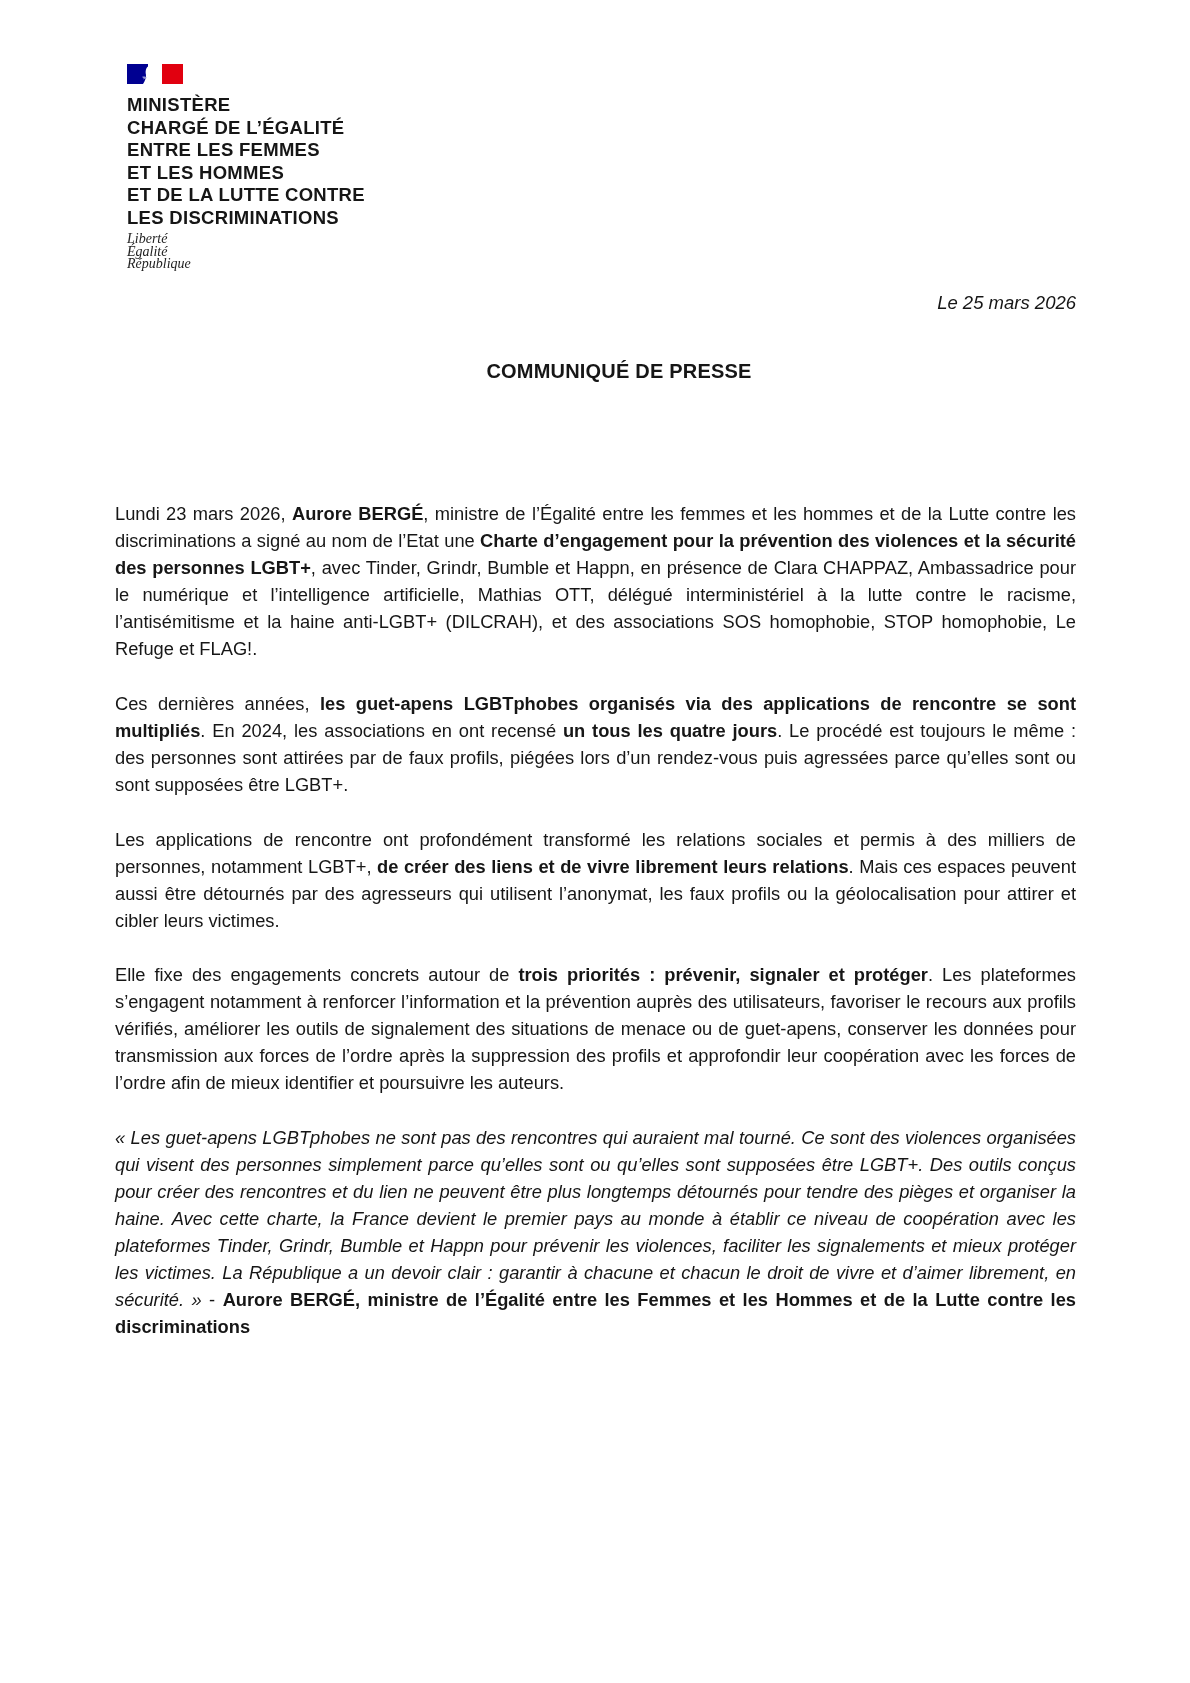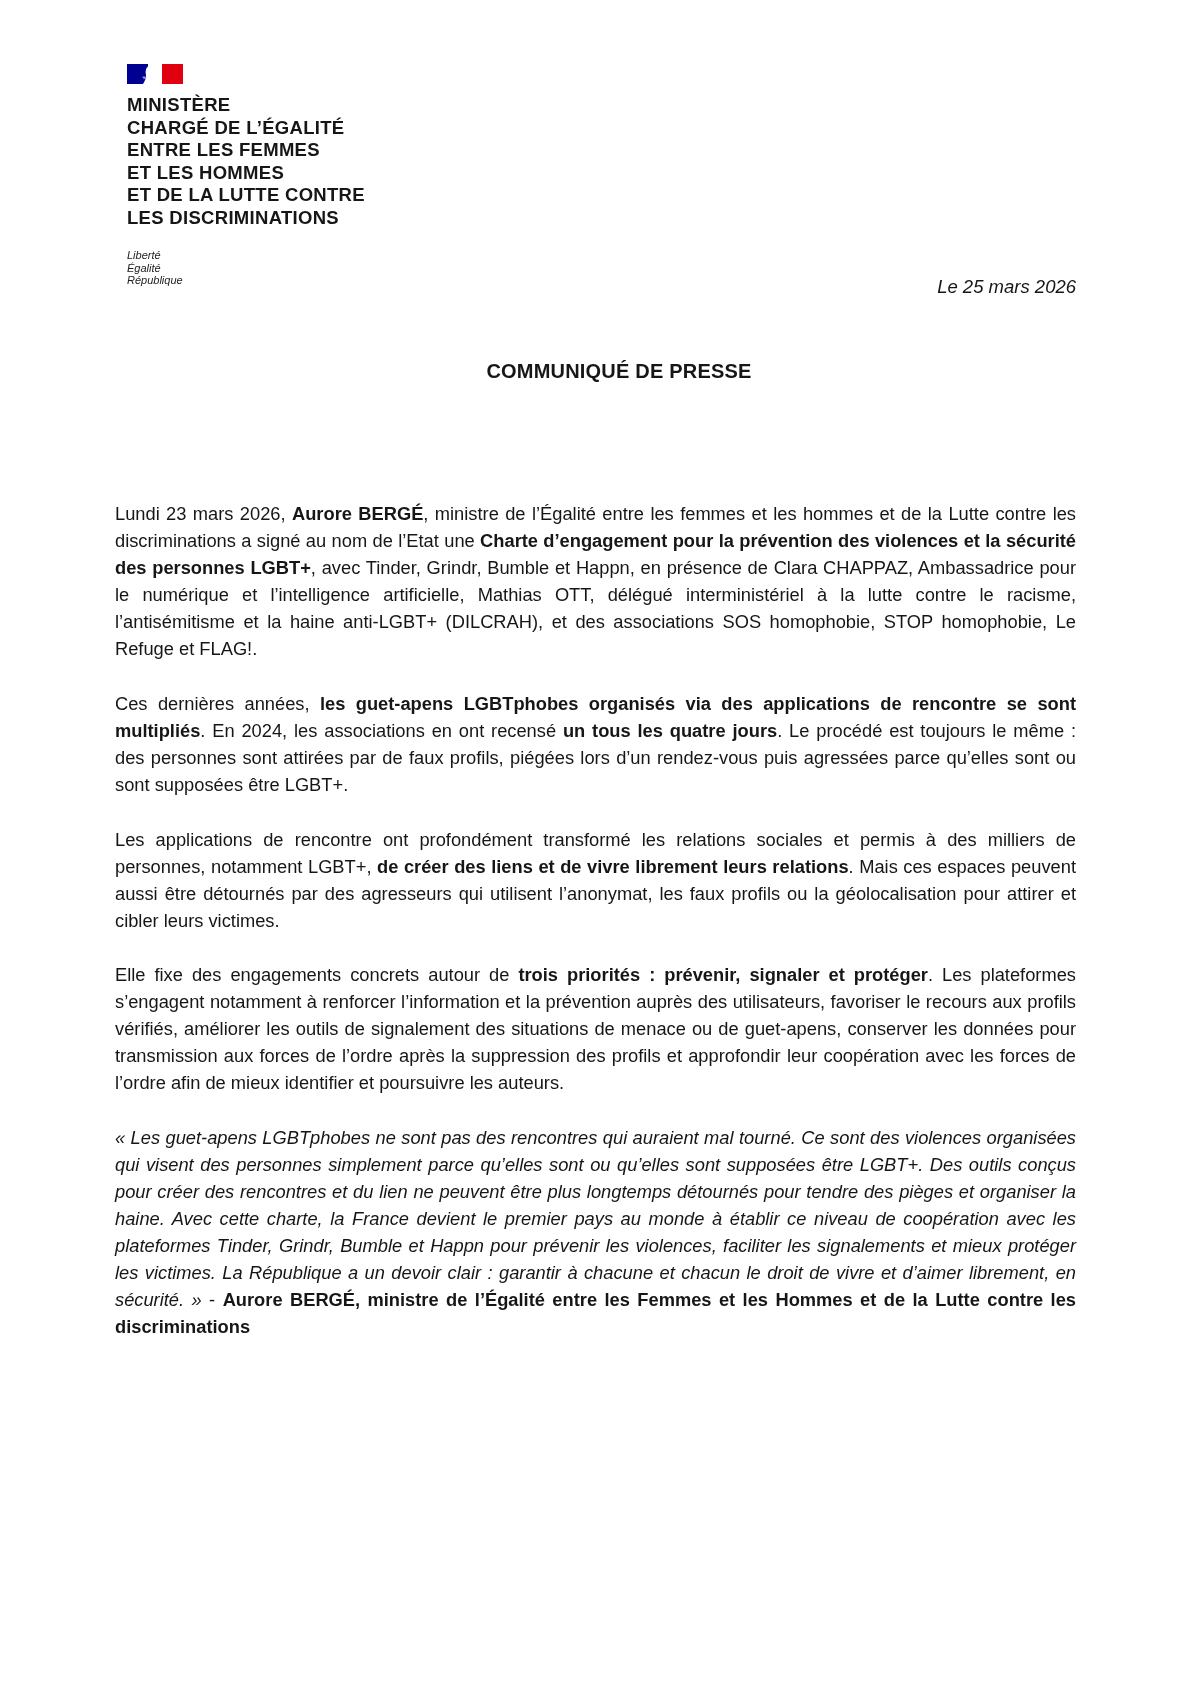--- a/index.html
+++ b/index.html
@@ -10,24 +10,24 @@
     
     .logo { position: absolute; left: 127px; top: 64px; width: 290px; }
     .flag { position: relative; width: 56px; height: 20px; display: flex; }
     .flag .blue { width: 21px; height: 20px; background: #000091; }
     .flag .white { width: 14px; height: 20px; background: #ffffff; position: relative; }
     .flag .red { width: 21px; height: 20px; background: #E1000F; }
     .flag .marianne { position: absolute; left: 13px; top: 1px; width: 22px; height: 19px; }
     .ministry { margin-top: 10px; font-weight: bold; font-size: 18.5px; line-height: 22.5px;
                 letter-spacing: 0.3px; text-transform: uppercase; color: #161616; }
     .ministry div { white-space: nowrap; }
-    .motto { margin-top: 20px; font-family: Liberation Sans, sans-serif;
-             font-style: italic; font-size: 11px; line-height: 12.5px; color: #222; }
+    .motto { margin-top: 4px; font-family: Liberation Serif, serif;
+             font-style: italic; font-size: 14px; line-height: 12.5px; color: #222; }
 
-    .date { position: absolute; right: 114px; top: 276px; font-style: italic; font-size: 18.5px;
+    .date { position: absolute; right: 114px; top: 292px; font-style: italic; font-size: 18.5px;
             white-space: nowrap; }
 
     .press-heading { position: absolute; left: 16px; width: 1190px; top: 360px; text-align: center;
                      font-weight: bold; font-size: 20px; letter-spacing: 0.2px; margin-left: 8px; }
 
     .title { position: absolute; left: 115px; width: 961px; top: 416px; text-align: center;
              font-weight: bold; font-size: 20.5px; line-height: 31px; }
     .title sup { font-size: 12px; vertical-align: super; line-height: 0; }
 
     .body { position: absolute; left: 115px; width: 961px; top: 500px; font-size: 18.3px;

